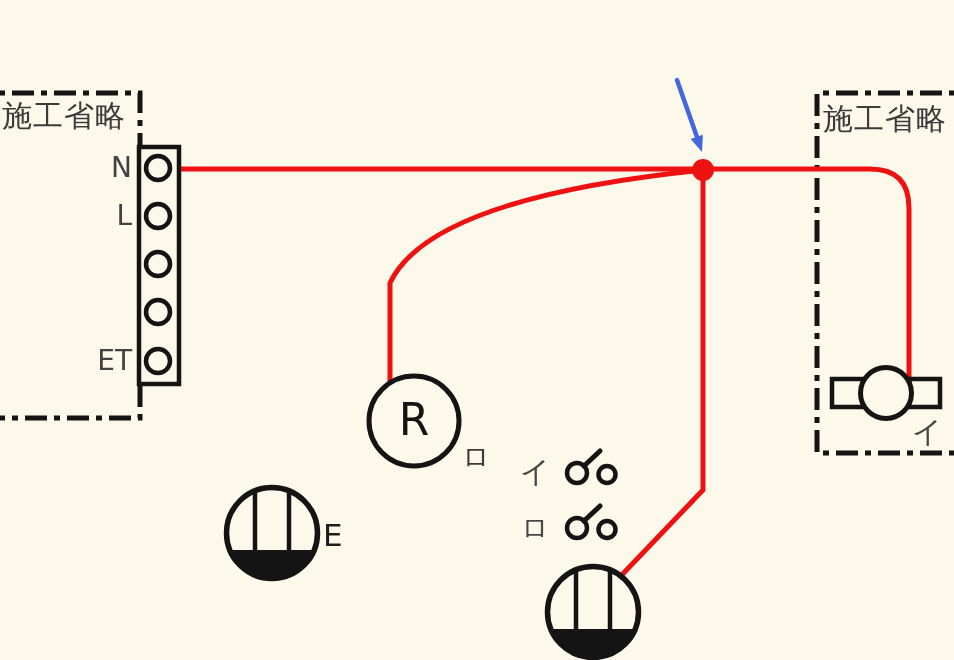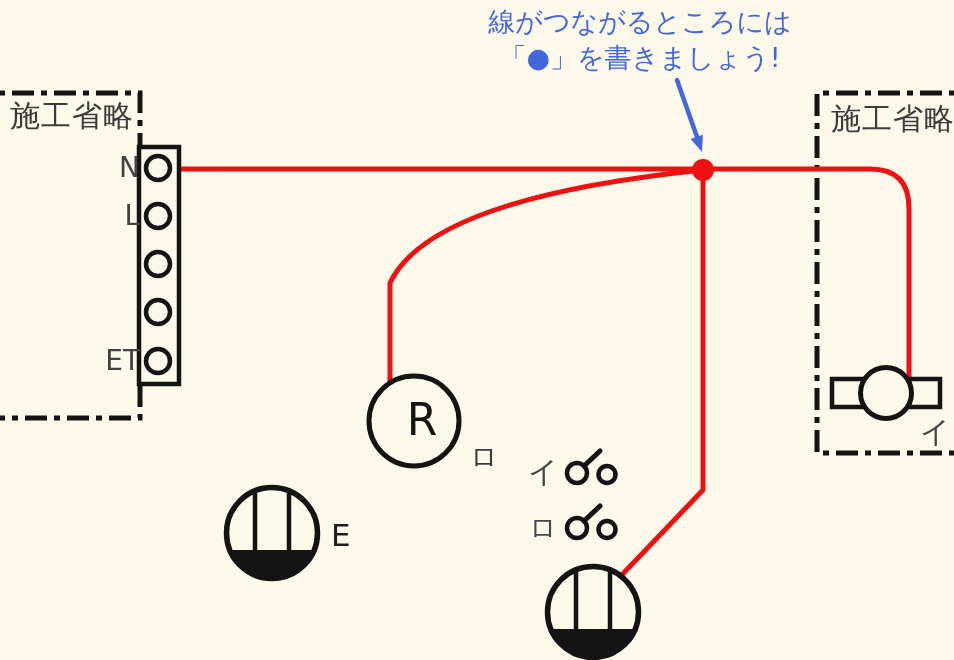--- a/index.html
+++ b/index.html
@@ -13,21 +13,21 @@
   svg{position:absolute;left:0;top:0;}
   .box{fill:none;stroke:var(--ink);stroke-width:5;stroke-dasharray:22 7 6 7;}
   .wire{fill:none;stroke:var(--wire);stroke-width:5;}
   .sym{fill:none;stroke:var(--ink);}
   .symfill{fill:var(--bg);stroke:var(--ink);}
   .solid{fill:var(--ink);stroke:var(--ink);}
   .dot{fill:var(--wire);stroke:none;}
   .arrowline{stroke:var(--blue);stroke-width:4.5;fill:none;stroke-linecap:round;}
   .arrowhead{fill:var(--blue);stroke:none;}
 
-  .lbl{position:absolute;color:var(--label);white-space:nowrap;margin-left:8px;}
+  .lbl{position:absolute;color:var(--label);white-space:nowrap;}
   .ann{
     position:absolute;left:440px;top:4px;width:400px;text-align:center;
     color:var(--blue);font-size:27px;line-height:36px;font-weight:500;
   }
   .pl-left{left:2px;top:96px;font-size:30px;color:#3b3b3b;letter-spacing:1px;}
   .pl-right{left:823px;top:99px;font-size:30px;color:#3b3b3b;letter-spacing:1px;}
   .term{left:40px;width:92px;text-align:right;font-size:28px;color:#424242;}
   .t-n{top:151px}.t-l{top:199px}.t-200v{top:273px}.t-et{top:344px}
   .r-sym{left:384px;top:395px;width:60px;height:50px;line-height:50px;text-align:center;
          font-size:44px;color:#141414;font-weight:500;}
@@ -88,24 +88,20 @@
       <line class="sym" x1="584" y1="521" x2="600" y2="506" stroke-width="5" stroke-linecap="round"></line>
       <circle class="sym" cx="607" cy="529.5" r="8.5" stroke-width="4.5"></circle>
     </g>
 
     <circle class="dot" cx="703" cy="170" r="11"></circle>
 
     <line class="arrowline" x1="677" y1="80" x2="697" y2="137"></line>
     <polygon class="arrowhead" points="702,152 690.6,139 702.9,134.8"></polygon>
   </svg>
 
-  <div class="ann">
-    <div>線がつながるところには</div>
-    <div>「●」を書きましょう!</div>
-  </div>
 
   <div class="lbl pl-left">施工省略</div>
   <div class="lbl pl-right">施工省略</div>
 
   <div class="lbl term t-n">N</div>
   <div class="lbl term t-l">L</div>
   <div class="lbl term t-et">ET</div>
 
   <div class="lbl r-sym">R</div>
   <div class="lbl r-label">ロ</div>

